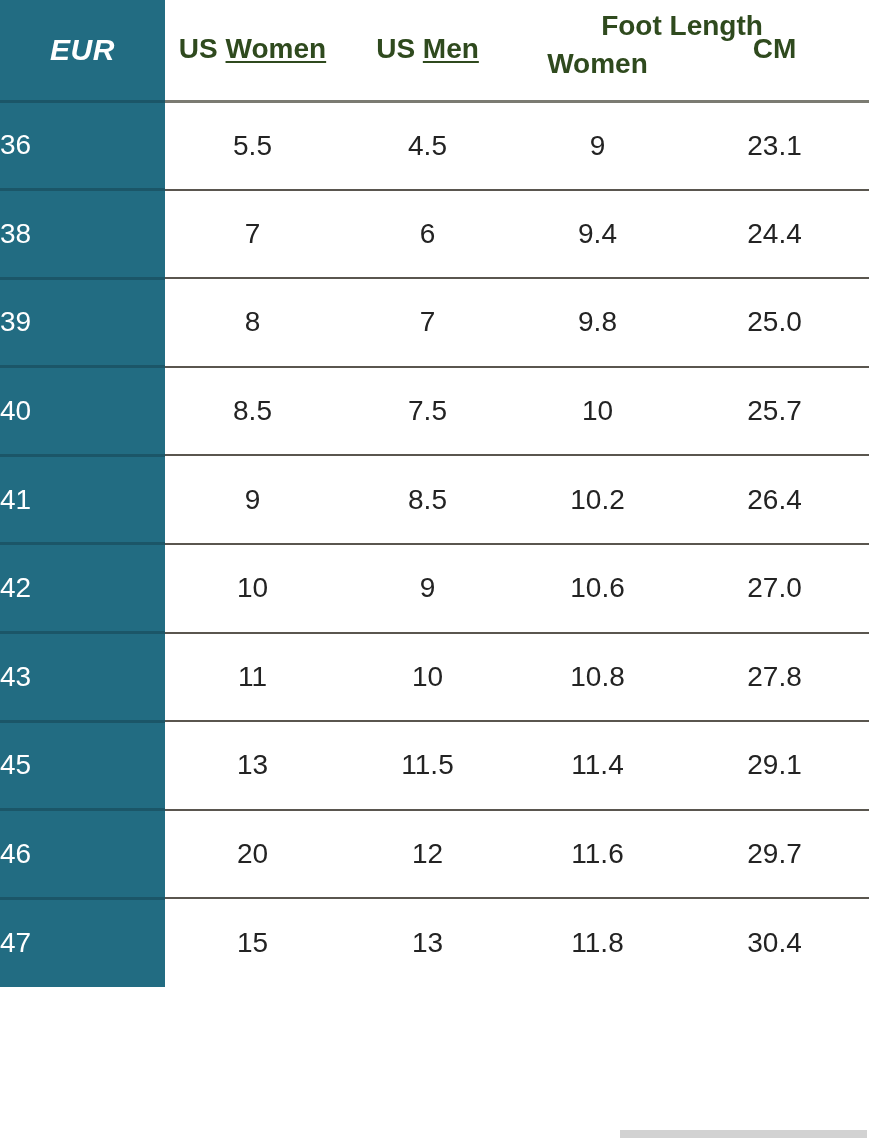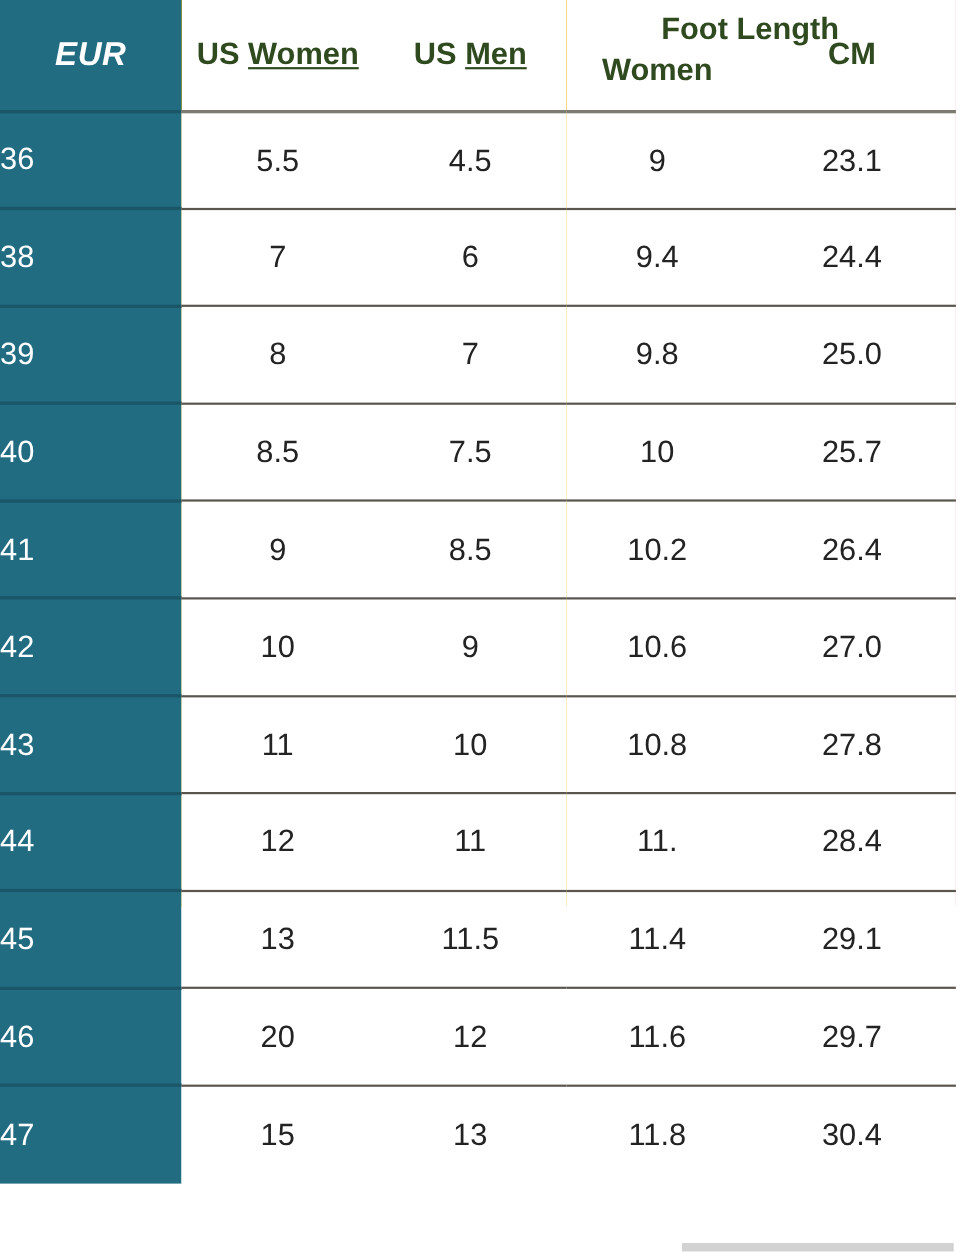--- a/index.html
+++ b/index.html
@@ -24,22 +24,22 @@
   }
 
   
   .table-frame {
     position: absolute;
     left: 0px;
     top: 0px;
     width: 869px;
     height: 824px;
     box-sizing: border-box;
-    border-right: 2px solid #ec4899;
-    background: #eab308;
+    border-right: 2px solid #15803d;
+    background: #0ea5e9;
   }
 
   
   .grid {
     position: absolute;
     left: 0;
     top: 0;
     width: 869px;
     border-collapse: collapse;
     table-layout: fixed;
@@ -233,27 +233,20 @@
             <td class="cell">27.0</td>
           </tr>
           <tr class="data-row">
             <td class="cell-eur">43</td>
             <td class="cell">11</td>
             <td class="cell">10</td>
             <td class="cell">10.8</td>
             <td class="cell">27.8</td>
           </tr>
           <tr class="data-row">
-            <td class="cell-eur">44</td>
-            <td class="cell">12</td>
-            <td class="cell">11</td>
-            <td class="cell">11.</td>
-            <td class="cell">28.4</td>
-          </tr>
-          <tr class="data-row">
             <td class="cell-eur">45</td>
             <td class="cell">13</td>
             <td class="cell">11.5</td>
             <td class="cell">11.4</td>
             <td class="cell">29.1</td>
           </tr>
           <tr class="data-row">
             <td class="cell-eur">46</td>
             <td class="cell">20</td>
             <td class="cell">12</td>

